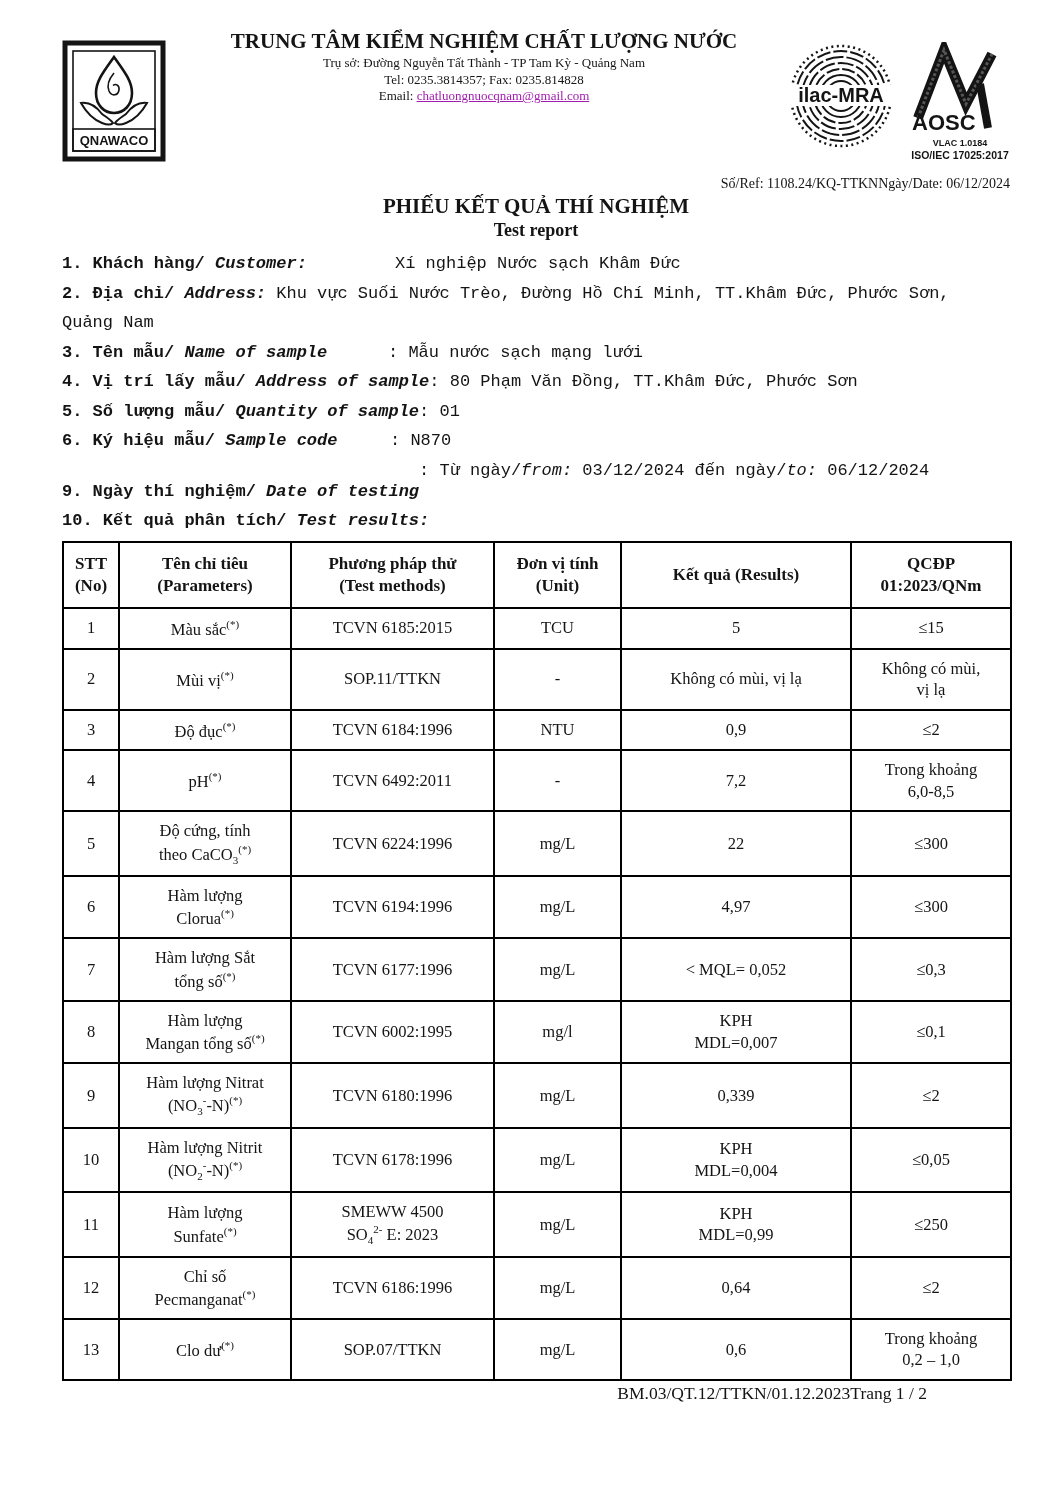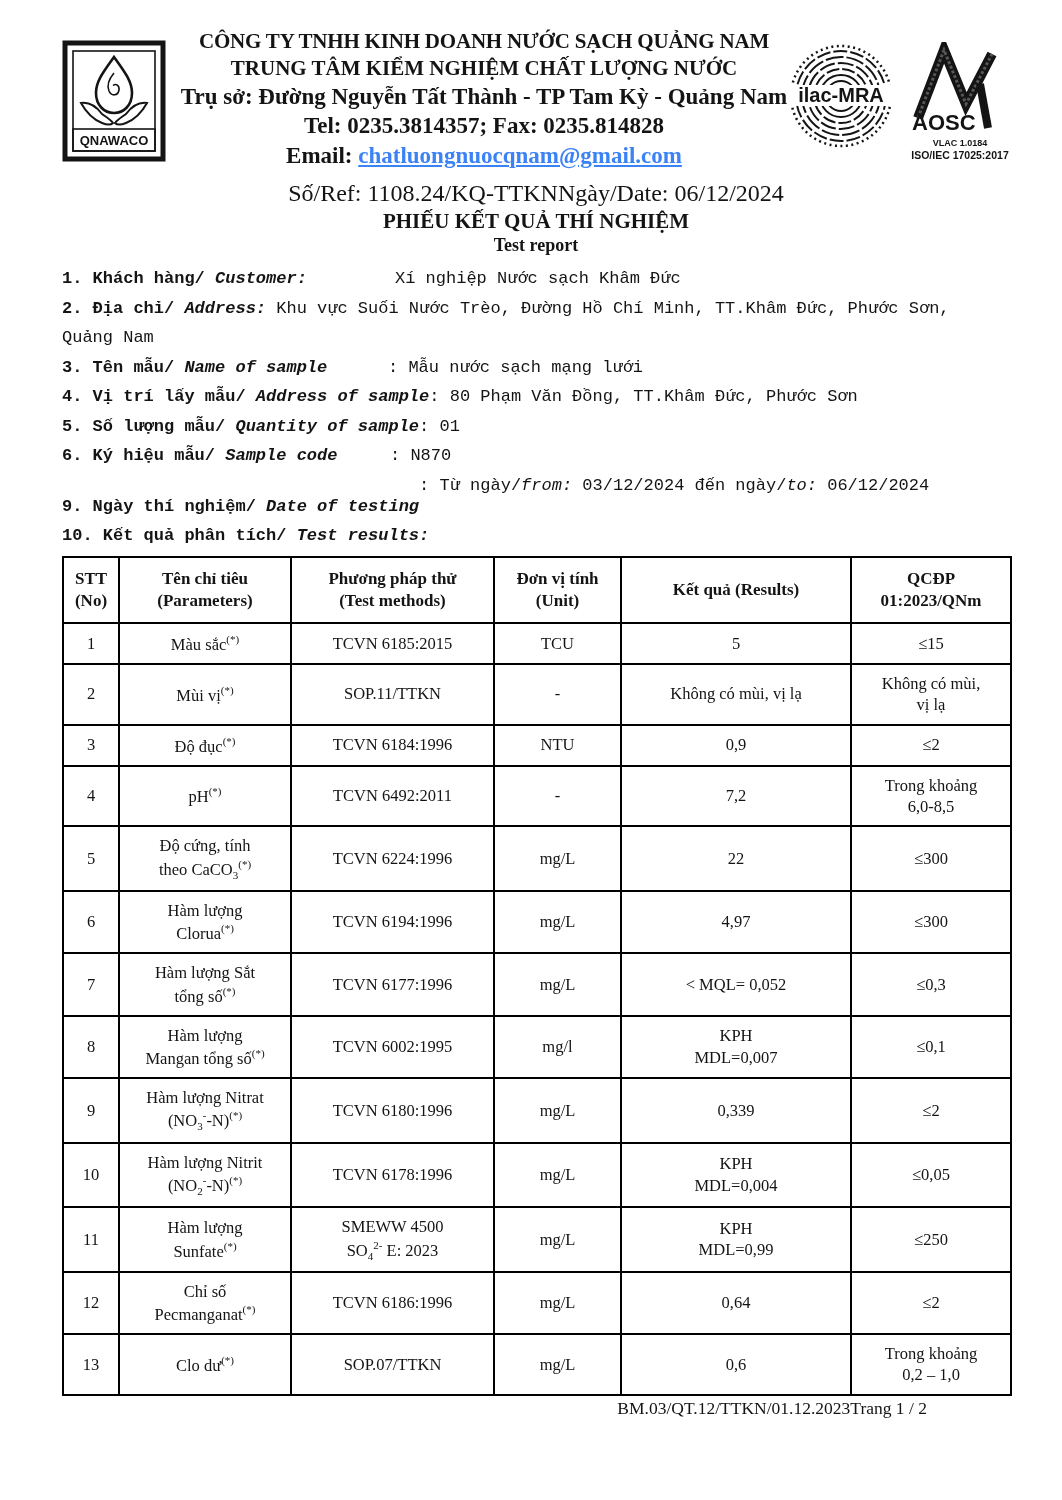--- a/index.html
+++ b/index.html
@@ -9,27 +9,27 @@
     font-family:"Liberation Serif","DejaVu Serif",serif;
     padding:26px 52px 14px 62px;position:relative;overflow:hidden;
   }
   
   .hdr{display:flex;align-items:flex-start;}
   .hdr-logo{width:118px;flex:0 0 118px;padding-top:14px;}
   .hdr-center{flex:1;text-align:center;line-height:1.28;padding-top:2px;}
   .hdr-right{flex:0 0 212px;display:flex;align-items:flex-start;gap:16px;padding-top:16px;}
   .co1{font-weight:bold;font-size:21px;letter-spacing:-0.2px;}
   .co2{font-weight:bold;font-size:21px;}
-  .co3,.co4,.co5{font-weight:bold;font-size:23px;}
-  .email-link{text-decoration:underline;color:#3b82f6;}
+  .co3,.co4,.co5{font-weight:normal;font-size:13px;}
+  .email-link{text-decoration:underline;color:#a21caf;}
   .aosc-wrap{text-align:center;line-height:1.15;}
   .aosc-sub1{font-weight:bold;font-size:9px;font-family:"Liberation Sans",sans-serif;}
   .aosc-sub2{font-weight:bold;font-size:10.5px;font-family:"Liberation Sans",sans-serif;}
   
-  .refrow{display:flex;justify-content:center;font-size:24px;margin-top:10px;}
+  .refrow{display:flex;justify-content:flex-end;font-size:14px;margin-top:10px;}
   .title{ text-align:center;font-weight:bold;font-size:21px;margin-top:2px;}
   .subtitle{text-align:center;font-weight:bold;font-size:18px;margin-top:1px;}
   
   .info{margin-top:8px;font-size:17px;}
   .info-line{line-height:29.5px;font-family:Liberation Mono, monospace;}
   .ilabel{display:inline-block;vertical-align:top;white-space:nowrap;}
   .b{font-weight:bold;}
   .i{font-style:italic;}
   .bi{font-weight:bold;font-style:italic;}
   
@@ -60,21 +60,20 @@
         <path d="M52 17 C42 31 34 41 34 53 C34 65 42 73 52 73 C62 73 70 65 70 53 C70 41 62 31 52 17 Z" fill="none" stroke="#141414" stroke-width="2.6"></path>
         <path d="M52 33 C47 39 44.5 45 47 51 C49.5 56.5 56 56 57 50 C57.6 45.5 54 43 51 45.5" fill="none" stroke="#141414" stroke-width="1.6"></path>
         <path d="M40 74 C34 66 26 62 19 63 C24 72 30 79 40 83 C45 85 49 85 51 83 C48 79 44 77 40 74 Z" fill="none" stroke="#141414" stroke-width="2"></path>
         <path d="M64 74 C70 66 78 62 85 63 C80 72 74 79 64 83 C59 85 55 85 53 83 C56 79 60 77 64 74 Z" fill="none" stroke="#141414" stroke-width="2"></path>
         <rect x="11" y="89" width="82" height="22" fill="none" stroke="#141414" stroke-width="1.6"></rect>
         <text x="52" y="105" text-anchor="middle" font-family="Liberation Sans, sans-serif" font-weight="bold" font-size="13" fill="#141414">QNAWACO</text>
       </svg>
     </div>
 
     <div class="hdr-center">
-      <div class="co1">CÔNG TY TNHH KINH DOANH NƯỚC SẠCH QUẢNG NAM</div>
       <div class="co2">TRUNG TÂM KIỂM NGHIỆM CHẤT LƯỢNG NƯỚC</div>
       <div class="co3">Trụ sở: Đường Nguyễn Tất Thành - TP Tam Kỳ -  Quảng Nam</div>
       <div class="co4">Tel: 0235.3814357; Fax: 0235.814828</div>
       <div class="co5"><span>Email: </span><a href="#" class="email-link">chatluongnuocqnam@gmail.com</a></div>
     </div>
 
     <div class="hdr-right">
       <svg width="106" height="110" viewBox="0 0 106 110">
         <g fill="none" stroke="#141414">
           <circle cx="53" cy="54" r="50" stroke-width="2.5" stroke-dasharray="2 3.5"></circle>

